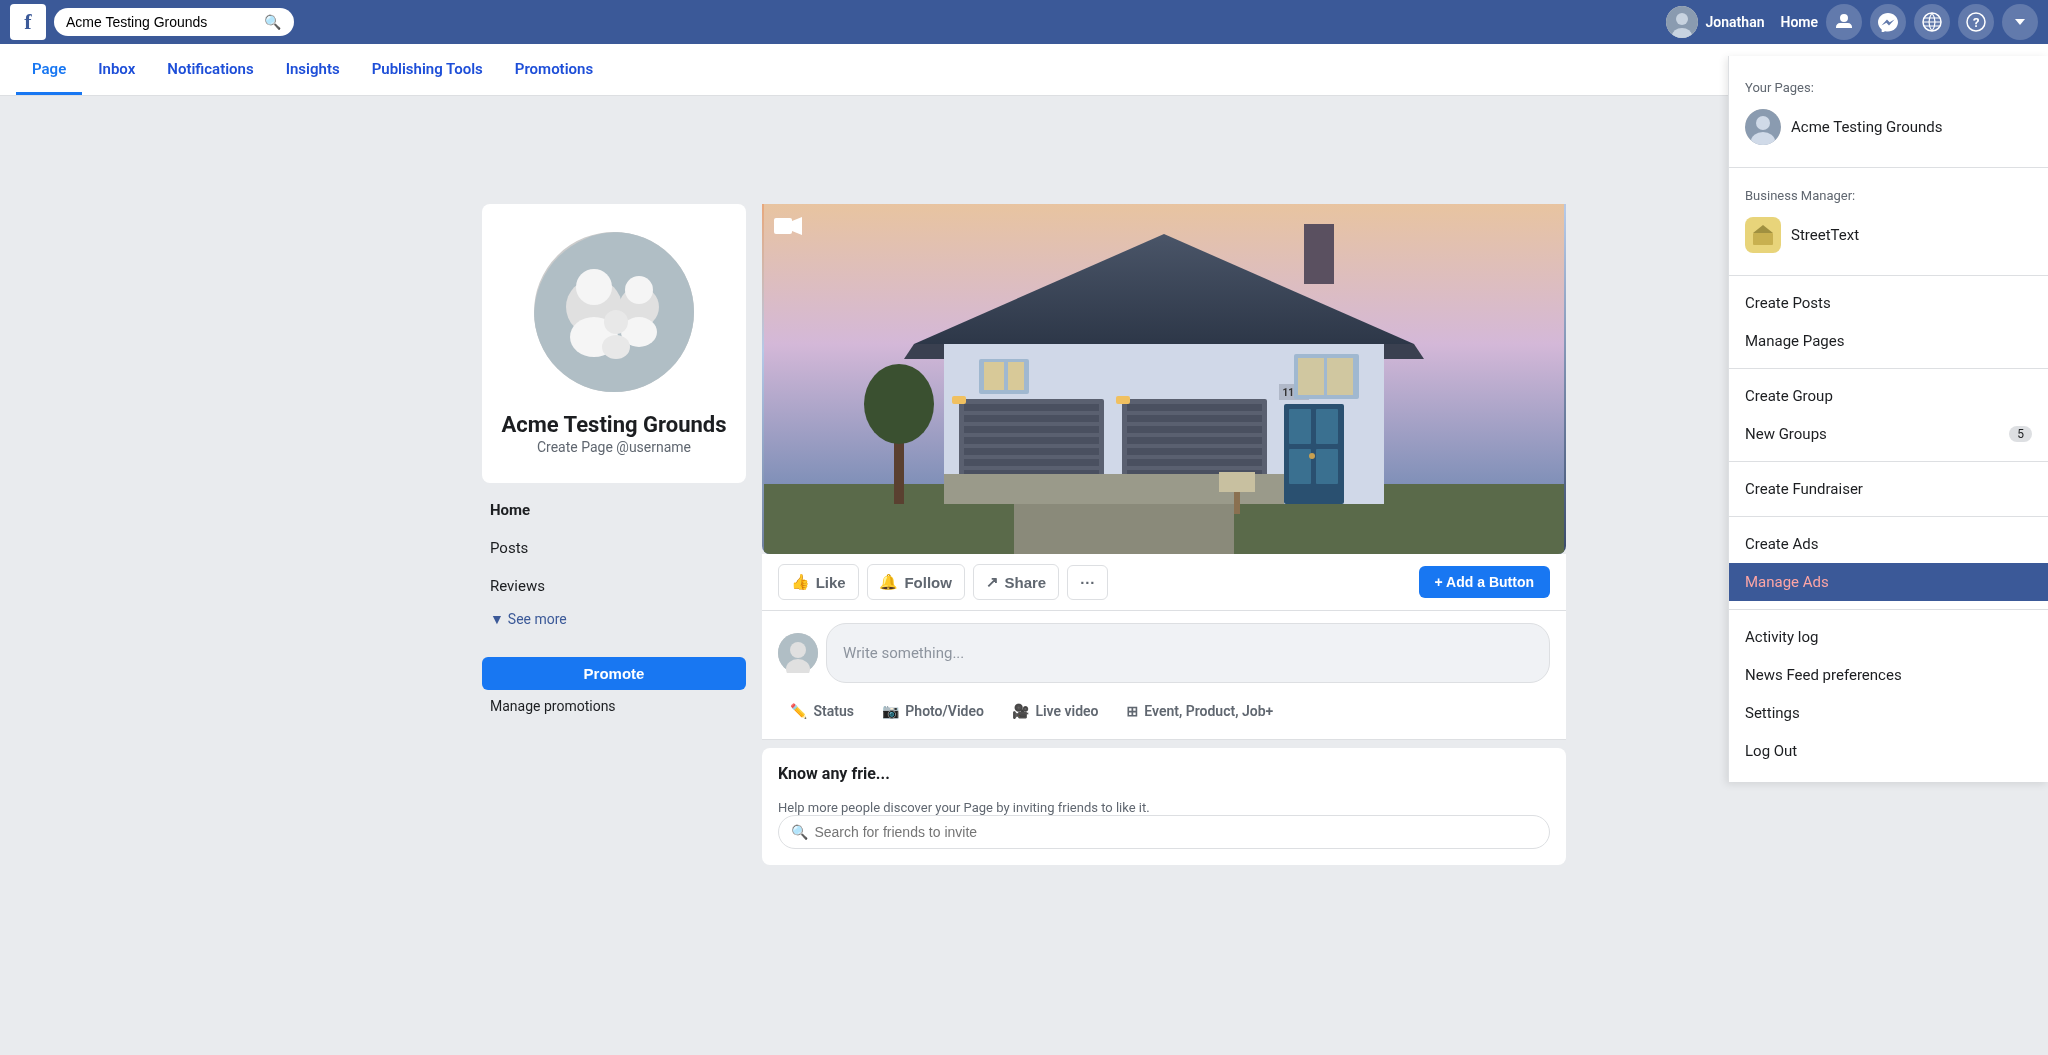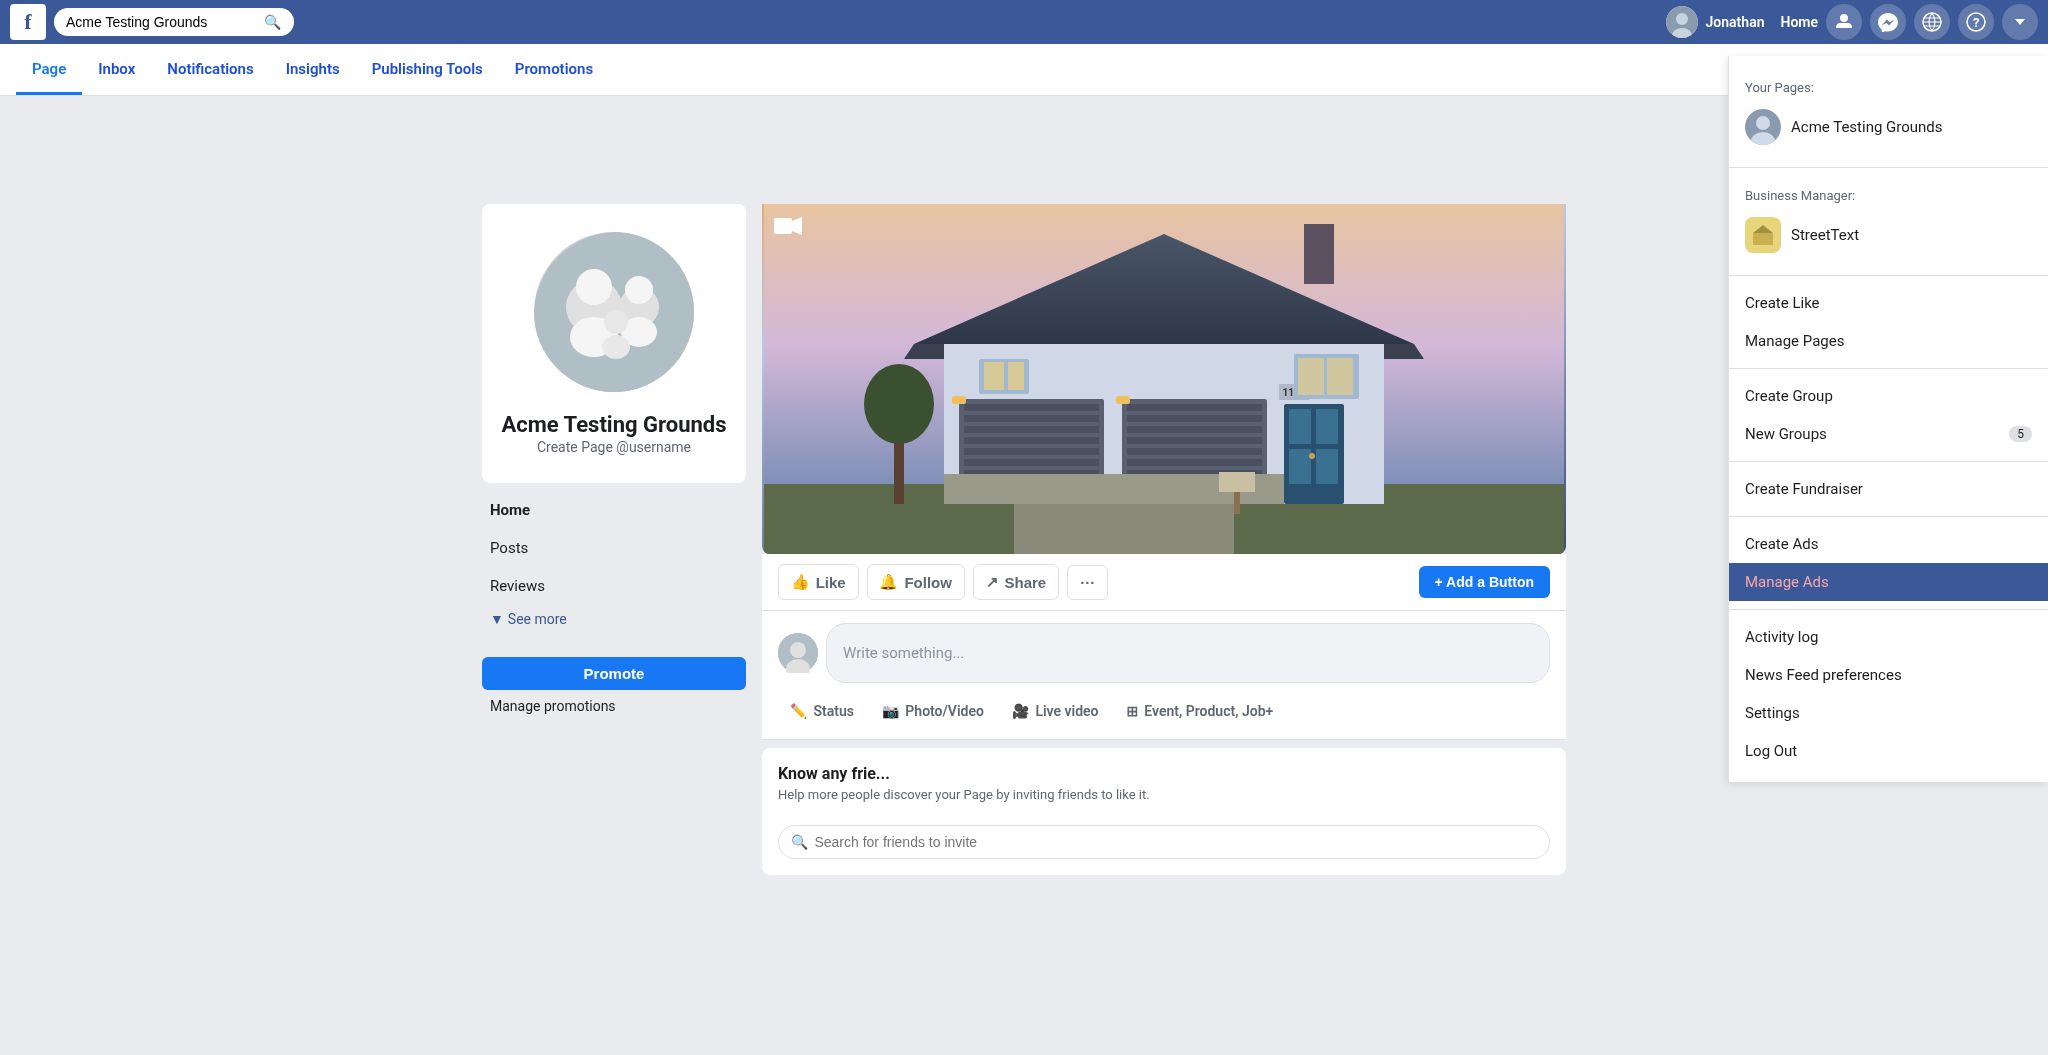--- a/index.html
+++ b/index.html
@@ -167,22 +167,22 @@
     .dropdown-divider { height: 1px; background: #dddfe2; margin: 8px 0; }
     .dropdown-avatar { width: 36px; height: 36px; border-radius: 50%; background: #ccc; flex-shrink: 0; overflow: hidden; }
     .dropdown-page-icon { width: 36px; height: 36px; border-radius: 8px; background: #e8d47a; flex-shrink: 0; display: flex; align-items: center; justify-content: center; font-size: 18px; }
     .badge { background: #dddfe2; border-radius: 10px; padding: 1px 8px; font-size: 12px; color: #1c1e21; margin-left: auto; }
 
     
     .know-friends {
       background: white; border-radius: 8px; padding: 16px;
       margin-top: 8px;
     }
-    .know-friends-title { font-size: 16px; font-weight: bold; margin-bottom: 4px; }
-    .know-friends-sub { font-size: 13px; color: #606770; margin-bottom: 23px; }
+    .know-friends-title { font-size: 16px; font-weight: bold; margin-bottom: 17px; }
+    .know-friends-sub { font-size: 13px; color: #606770; margin-bottom: 0; }
     .friends-search {
       display: flex; align-items: center; border: 1px solid #dddfe2; border-radius: 20px; padding: 8px 12px;
     }
     .friends-search input { border: none; outline: none; font-size: 14px; width: 100%; }
     .friends-search .search-ic { color: #8d949e; margin-right: 6px; }
 
     
     .cover-wrapper { position: relative; }
   </style>
 </head>
@@ -459,21 +459,21 @@
         <svg width="24" height="24" viewBox="0 0 24 24">
             <rect x="2" y="10" width="20" height="12" fill="#c8b050" rx="1"></rect>
             <polygon points="12,2 2,10 22,10" fill="#a09040"></polygon>
           </svg>
       </div>
       <span>StreetText</span>
     </div>
   </div>
   <div class="dropdown-divider"></div>
   <div class="dropdown-item">
-    <span>Create Like</span>
+    <span>Create Posts</span>
   </div>
   <div class="dropdown-item">
     <span>Manage Pages</span>
   </div>
   <div class="dropdown-divider"></div>
   <div class="dropdown-item">
     <span>Create Group</span>
   </div>
   <div class="dropdown-item">
     <span>New Groups</span>

